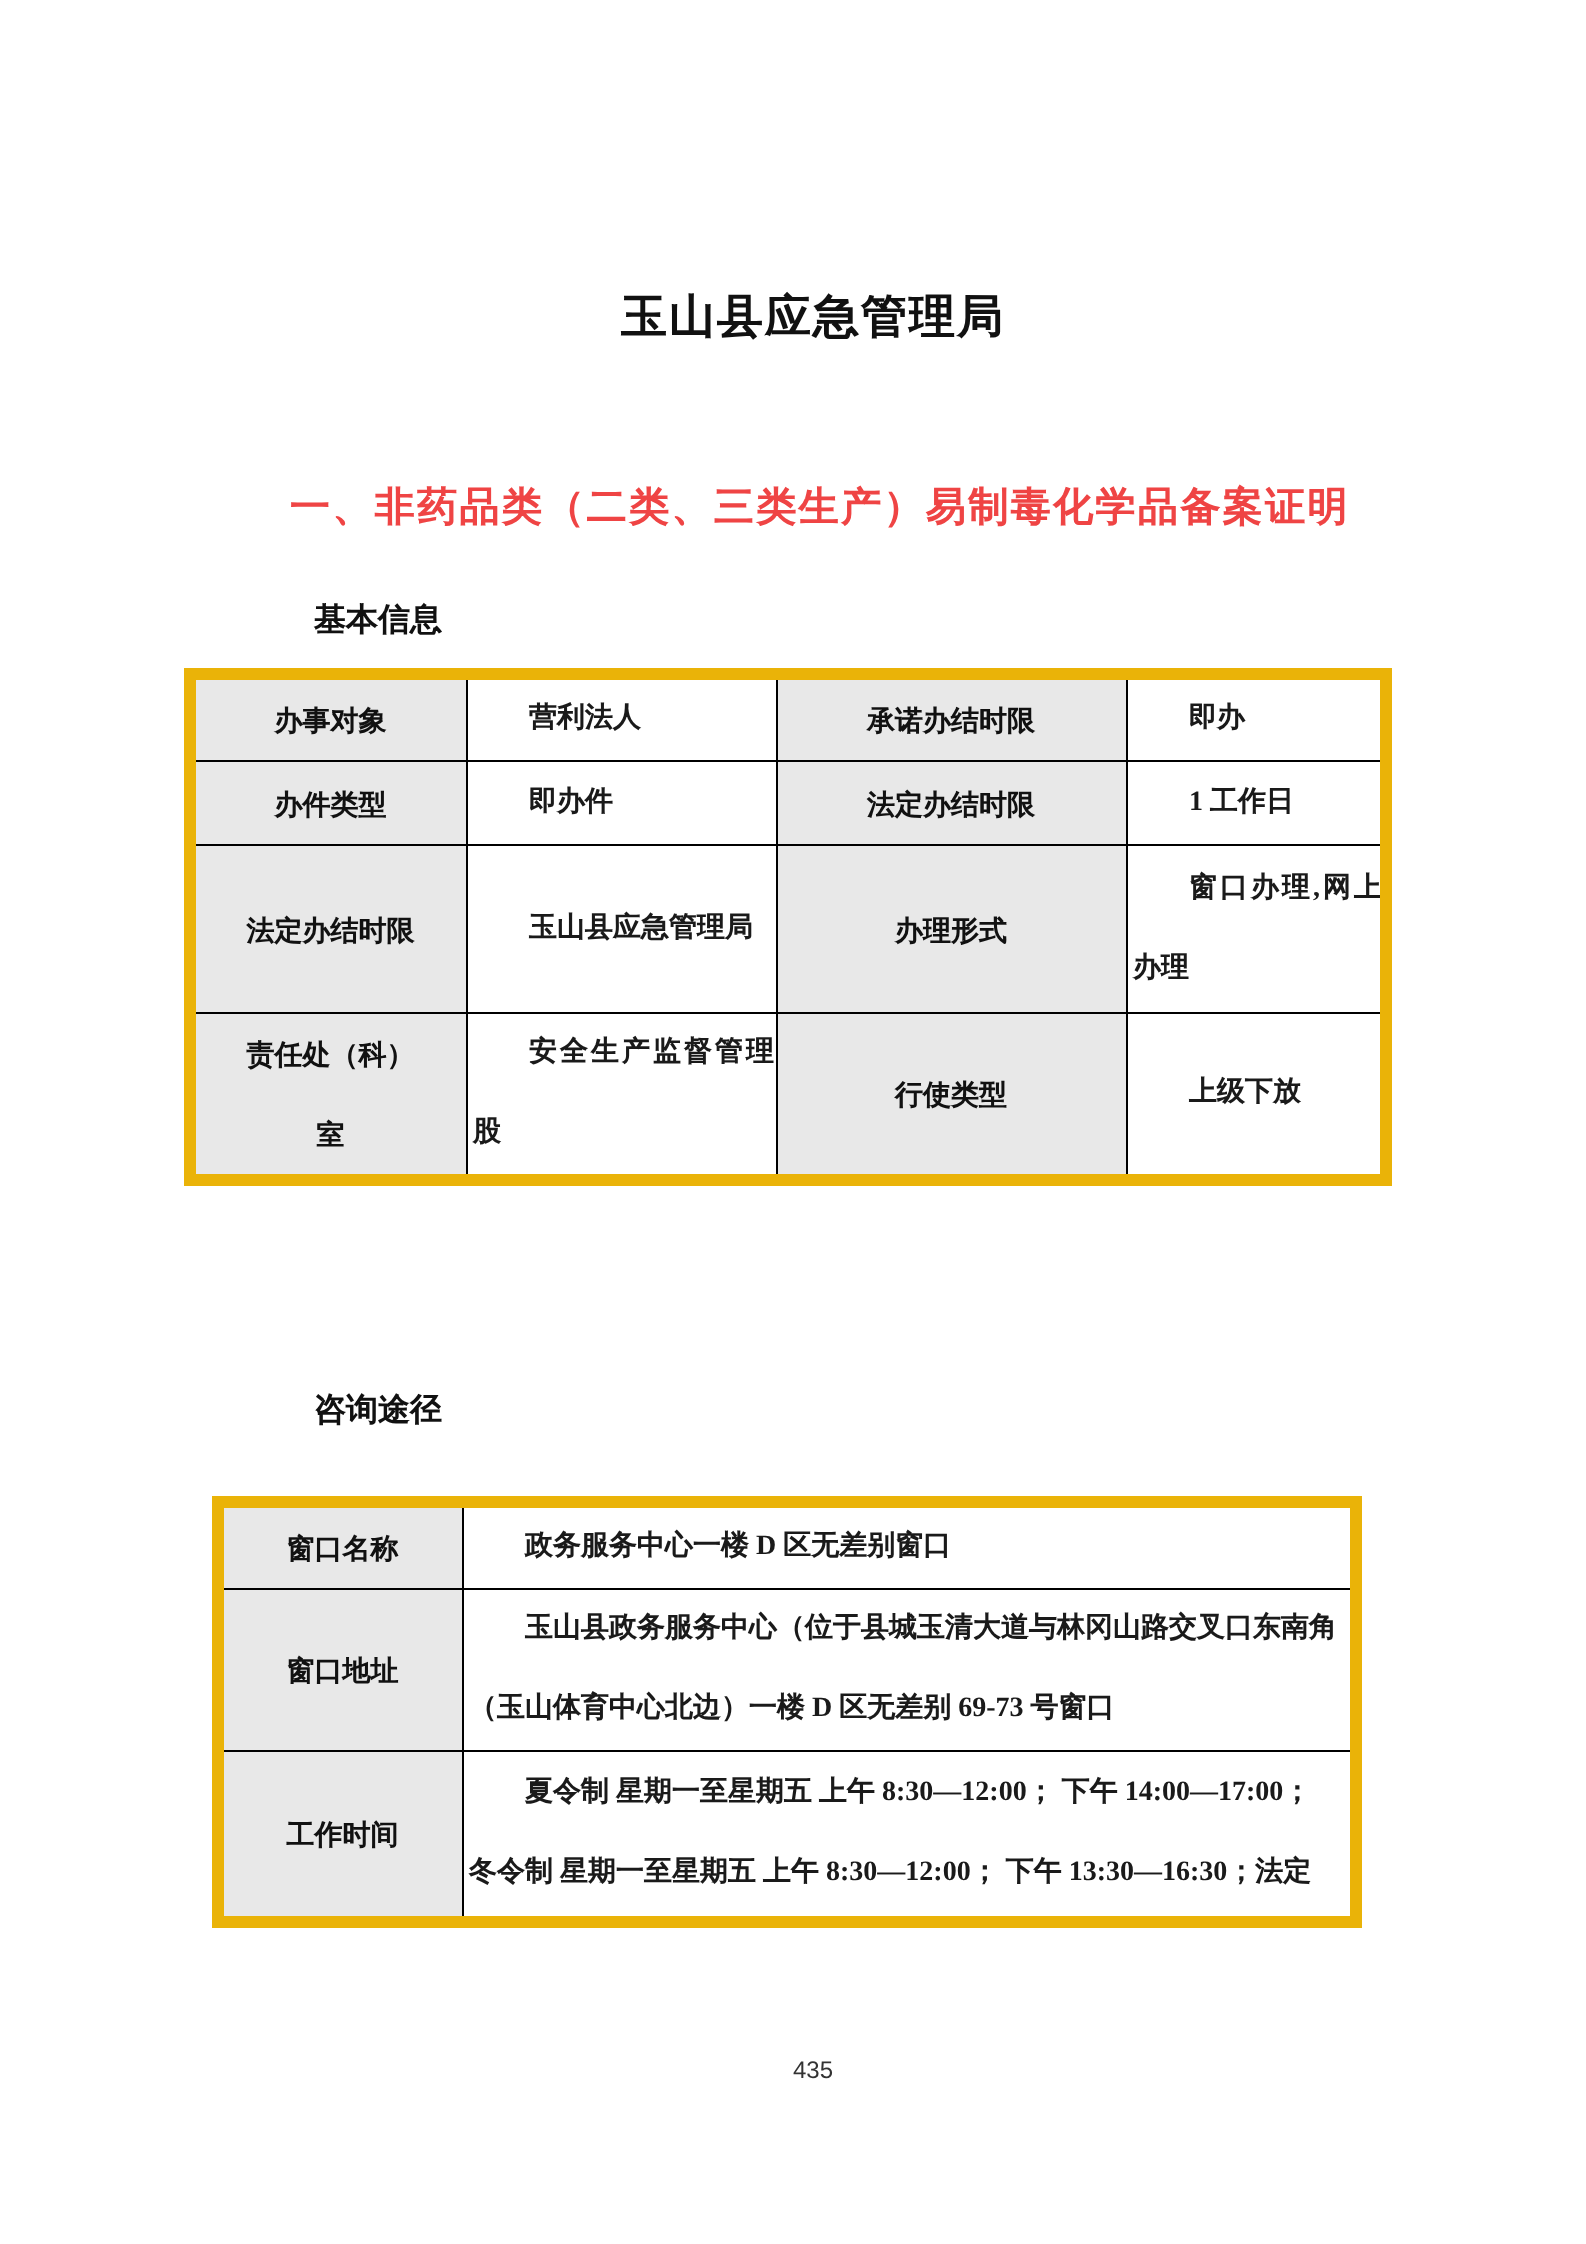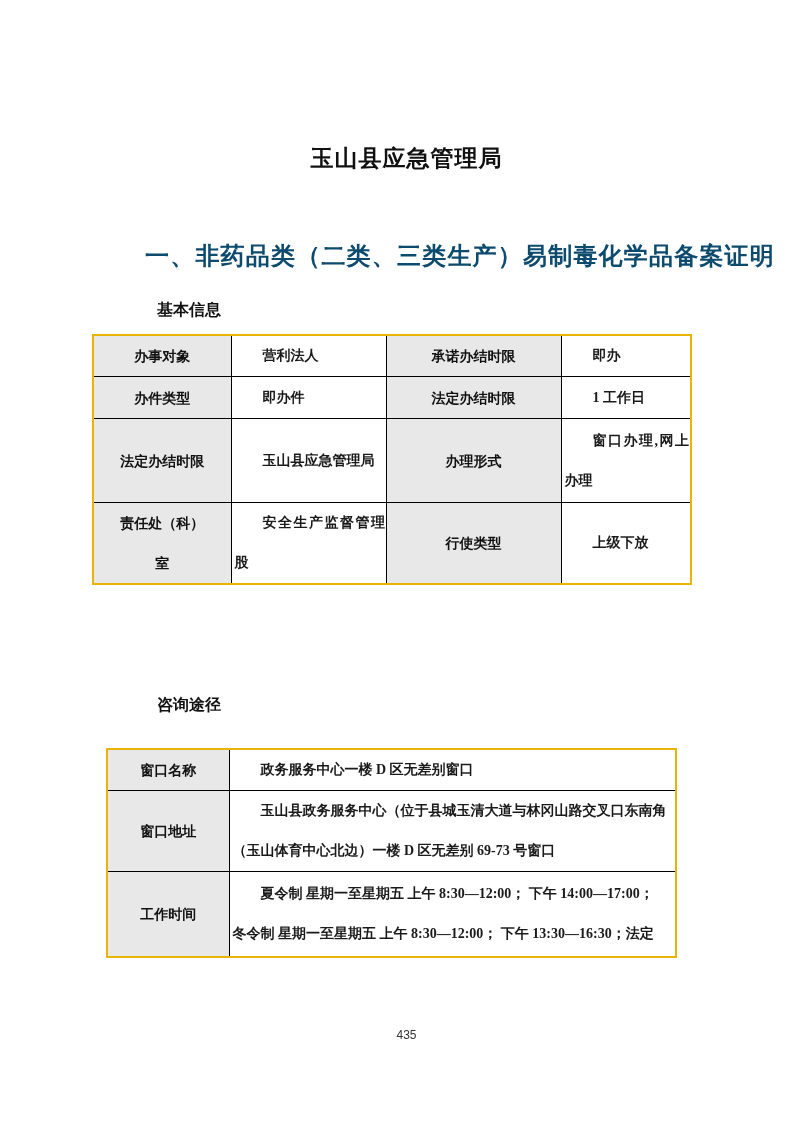--- a/index.html
+++ b/index.html
@@ -15,36 +15,36 @@
   .doc-title{
     position:absolute;top:143px;left:0;width:100%;
     margin:0;text-align:center;
     font-family:"Liberation Serif","DejaVu Serif",serif;
     font-size:23px;font-weight:700;letter-spacing:1px;
     color:#111;
   }
   .section-heading{
     position:absolute;top:240px;left:145px;margin:0;
     font-family:"Liberation Sans","DejaVu Sans",sans-serif;
-    font-size:24px;font-weight:700;letter-spacing:1.2px;
-    color:#0c4a6e;white-space:nowrap;
+    font-size:20px;font-weight:700;letter-spacing:1.2px;
+    color:#ef4444;white-space:nowrap;
   }
   .sub-heading{
     position:absolute;left:140px;margin:17px;
     font-family:"Liberation Sans","DejaVu Sans",sans-serif;
     font-size:16px;font-weight:700;color:#111;
   }
   .sub-heading.basic{top:283px;}
   .sub-heading.consult{top:678px;}
 
   table.doc-table{
     position:absolute;
     border-collapse:collapse;
     table-layout:fixed;
-    border:2px solid #eab308;
+    border:6px solid #eab308;
   }
   table.t1{left:92px;top:334px;width:598px;}
   table.t2{left:106px;top:748px;width:569px;}
 
   tr.h40{height:40px;}
   tr.h42{height:42px;}
   tr.h84{height:84px;}
   tr.h78{height:78px;}
   tr.h80{height:80px;}
   tr.h85{height:85px;}

